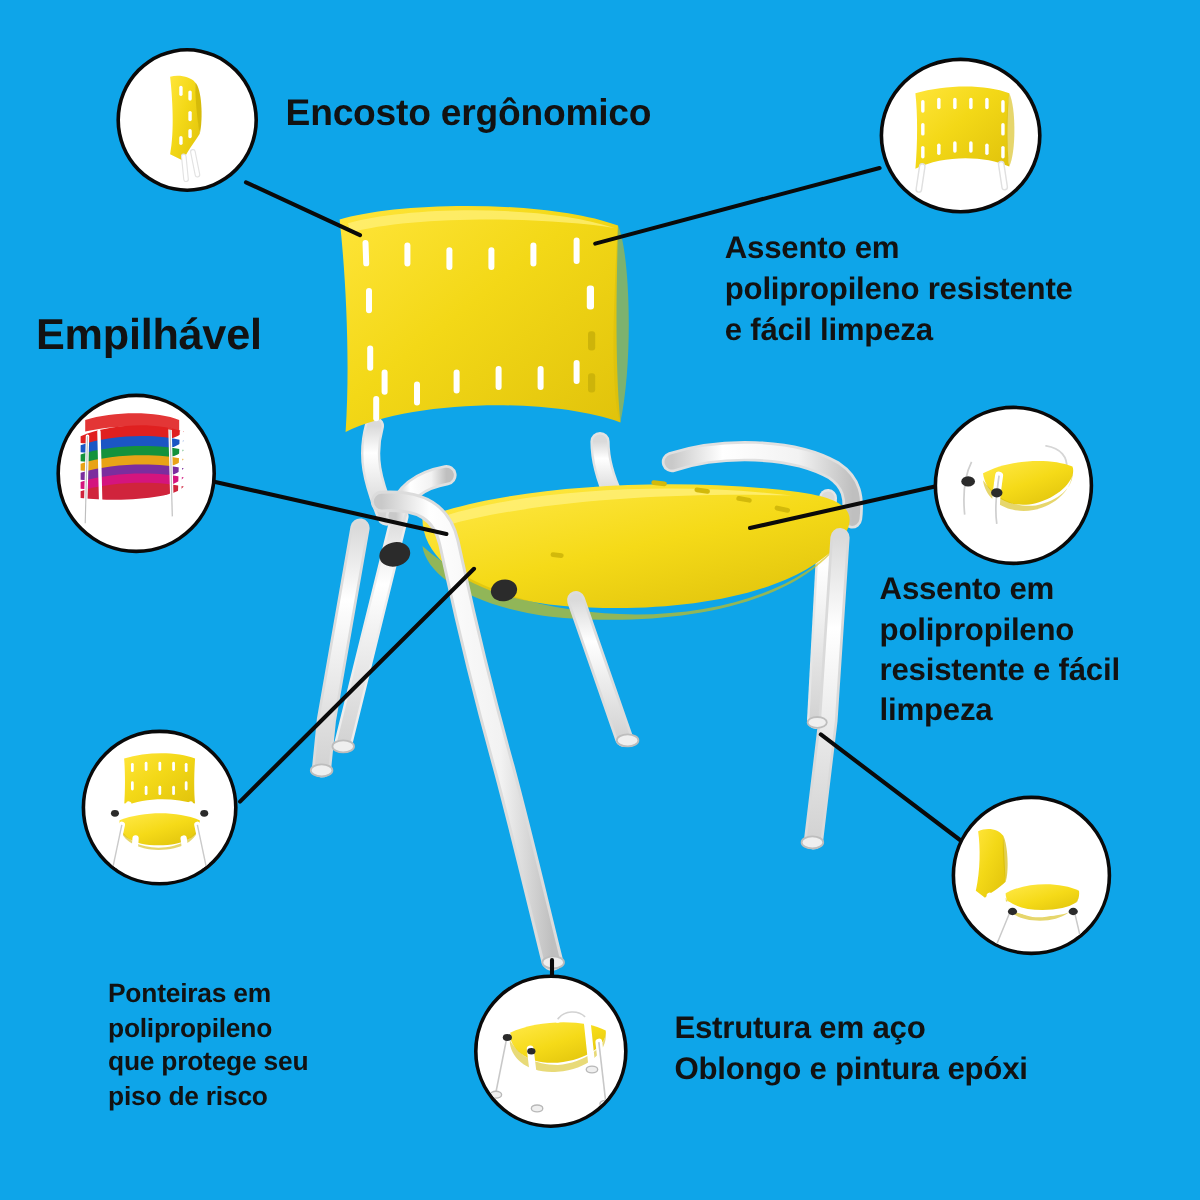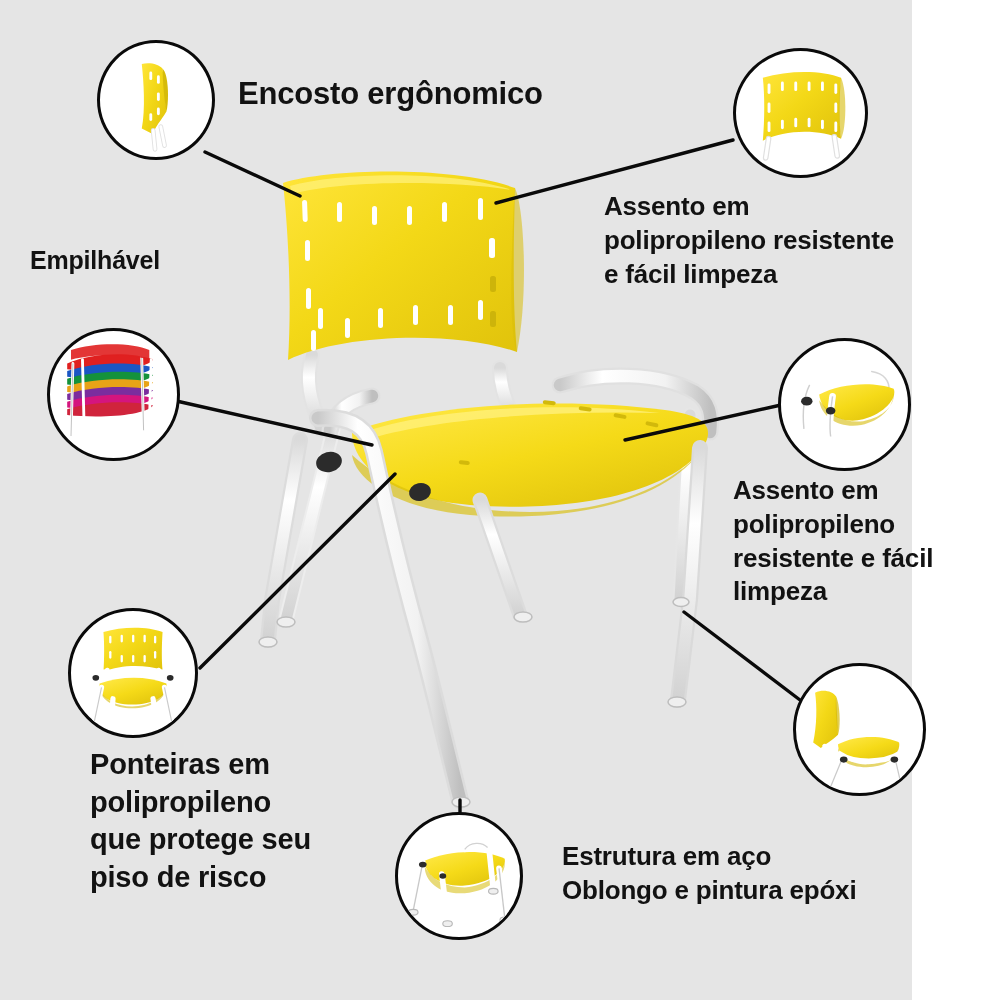--- a/index.html
+++ b/index.html
@@ -5,38 +5,38 @@
 <style>
   * { margin:0; padding:0; box-sizing:border-box; }
   html, body {
     width:1000px; height:1000px;
     background:#ffffff;
     font-family:"Liberation Sans", sans-serif;
     overflow:hidden;
   }
   #stage {
     position:relative;
-    width:912px; height:1000px;
-    background:#e5e5e5;
+    width:1000px; height:1000px;
+    background:#0ea5e9;
   }
   
   .label {
     position:absolute;
     font-weight:bold;
     color:#121212;
     line-height:1.30;
     letter-spacing:-0.2px;
     white-space:pre-line;
   }
   #lbl-encosto   { left:238px; top:74px;  font-size:31px; }
   #lbl-assento-1 { left:604px; top:190px; font-size:26px; width:400px; }
-  #lbl-empilhavel{ left:30px;  top:244px; font-size:25px; }
+  #lbl-empilhavel{ left:30px;  top:256px; font-size:36px; }
   #lbl-peso      { left:27px;  top:505px; font-size:28px; width:280px; }
   #lbl-assento-2 { left:733px; top:474px; font-size:26px; width:268px; }
-  #lbl-ponteiras { left:90px;  top:746px; font-size:29px; width:280px; }
+  #lbl-ponteiras { left:90px;  top:814px; font-size:22px; width:280px; }
   #lbl-estrutura { left:562px; top:840px; font-size:26px; width:440px; }
 
   
   .bubble {
     position:absolute;
     border-radius:50%;
     border:3.5px solid #0a0a0a;
     background:#ffffff;
     overflow:hidden;
   }

